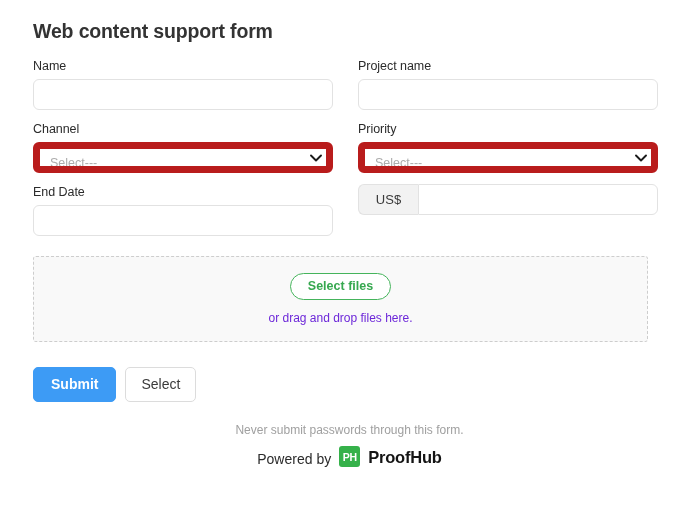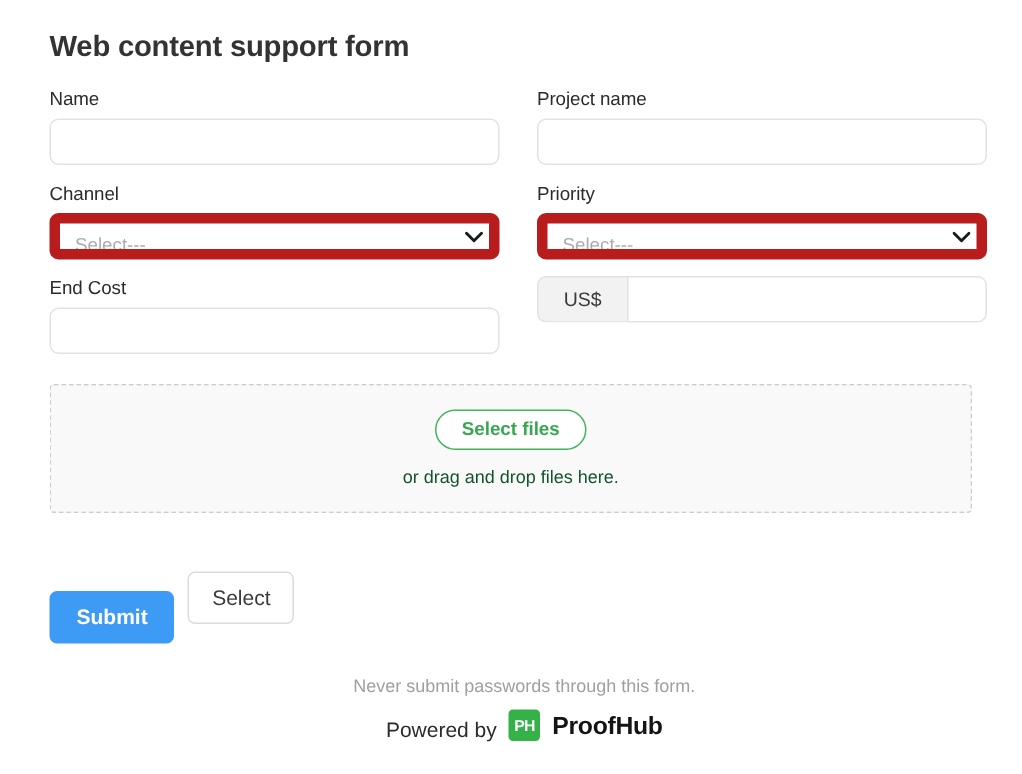--- a/index.html
+++ b/index.html
@@ -135,40 +135,39 @@
     background: #ffffff;
     border: 1px solid #45b45c;
     border-radius: 14px;
     padding: 5px 17px 6px 17px;
     cursor: pointer;
     line-height: 14px;
   }
   .dropzone-hint {
     margin-top: 11px;
     font-size: 12px;
-    color: #14532d;
+    color: #6d28d9;
   }
   .actions {
     margin: 25px 0 0 9px;
     display: flex;
     align-items: center;
     gap: 9px;
   }
   .btn-submit {
     font-family: "Liberation Sans", sans-serif;
     font-size: 14px;
     font-weight: bold;
     color: #ffffff;
     background: #3d9bf5;
     border: 1px solid #3d9bf5;
     border-radius: 5px;
     padding: 8px 17px;
     cursor: pointer;
     line-height: 17px;
-    margin-top: 27px;
   }
   .btn-reset {
     font-family: "Liberation Sans", sans-serif;
     font-size: 14px;
     color: #3b3b3b;
     background: #ffffff;
     border: 1px solid #dcdcdc;
     border-radius: 5px;
     padding: 8px 15px;
     cursor: pointer;
@@ -253,21 +252,21 @@
         <div class="select-box">Select---</div>
         <span class="chevron-icon">
           <svg width="12" height="8" viewBox="0 0 12 8">
             <path d="M1 1.5 L6 6.5 L11 1.5" fill="none" stroke="#1a1a1a" stroke-width="1.9" stroke-linecap="round" stroke-linejoin="round"></path>
           </svg>
         </span>
       </div>
     </div>
 
     <div class="field">
-      <label class="field-label">End Cost</label>
+      <label class="field-label">End Date</label>
       <input class="text-input" type="text" value="" style="">
     </div>
 
     <div class="field">
       <div class="input-group">
         <span class="input-addon">US$</span>
         <input class="text-input" type="text" value="" style="">
       </div>
     </div>
 

